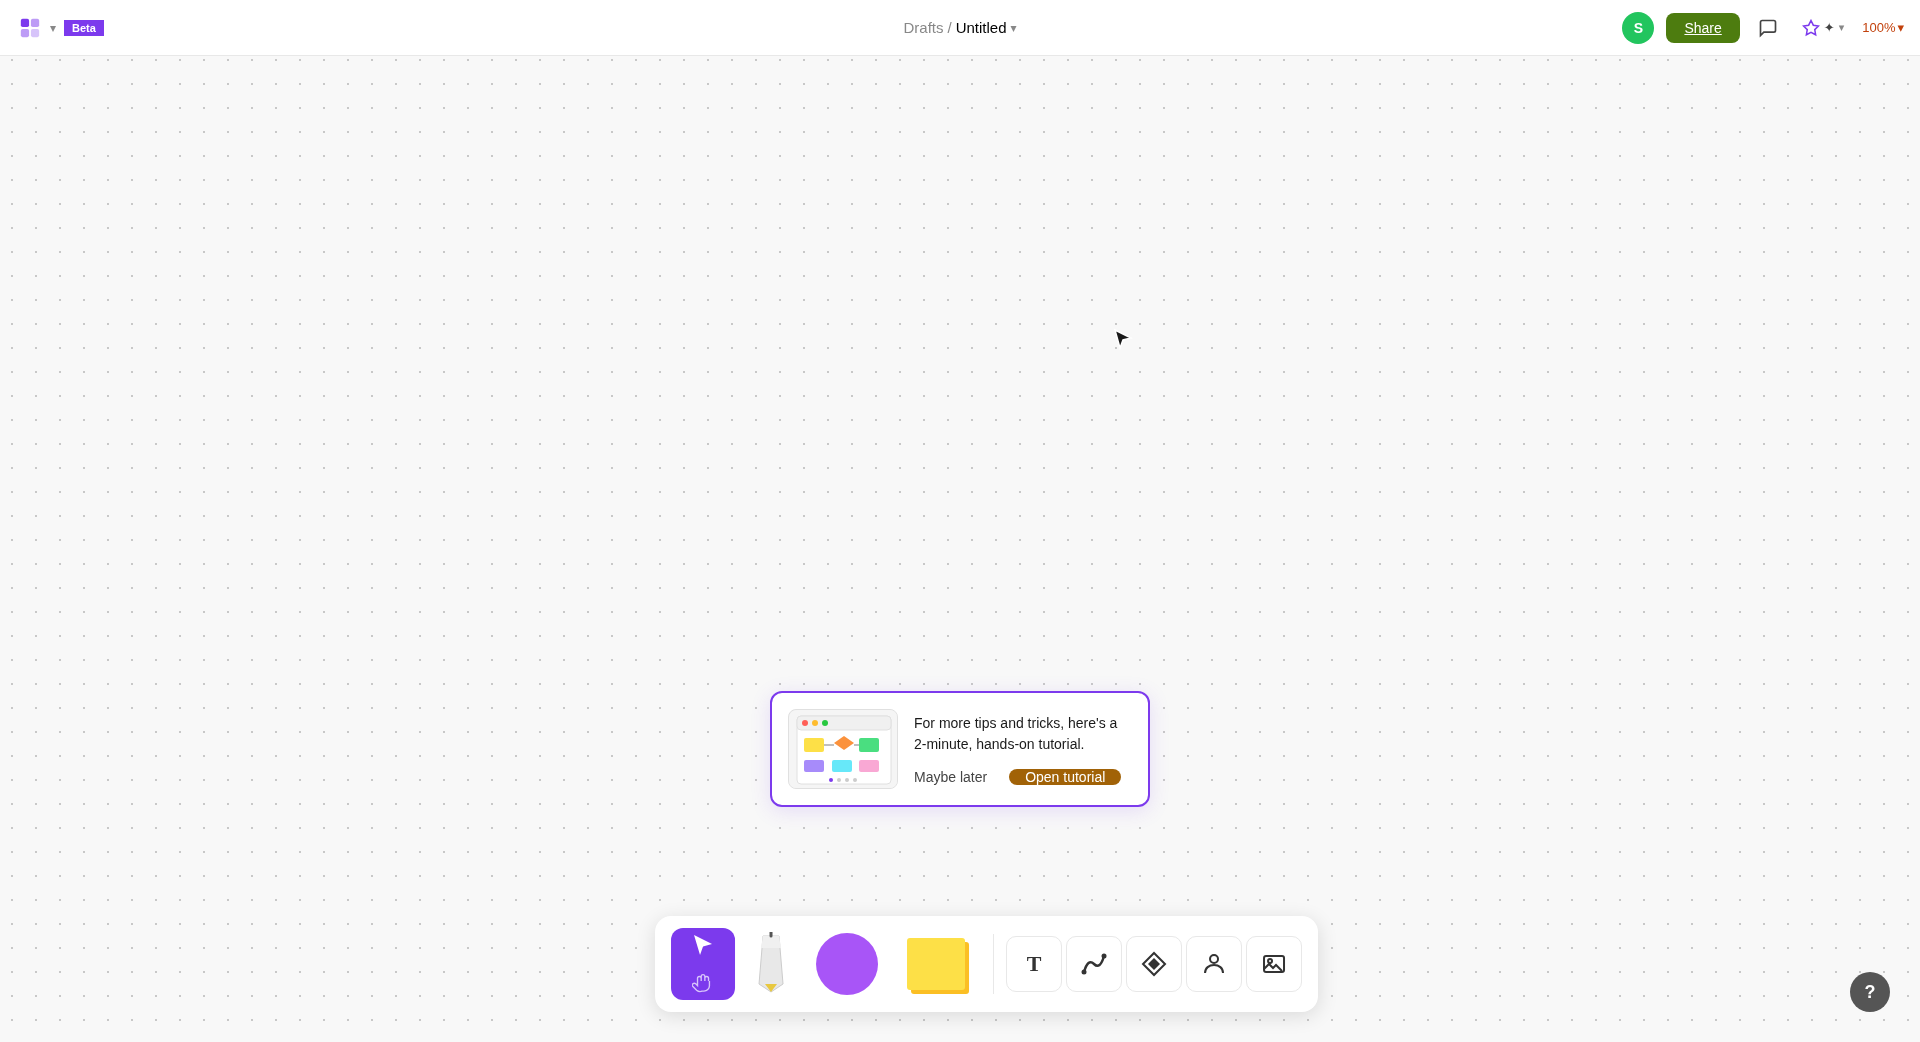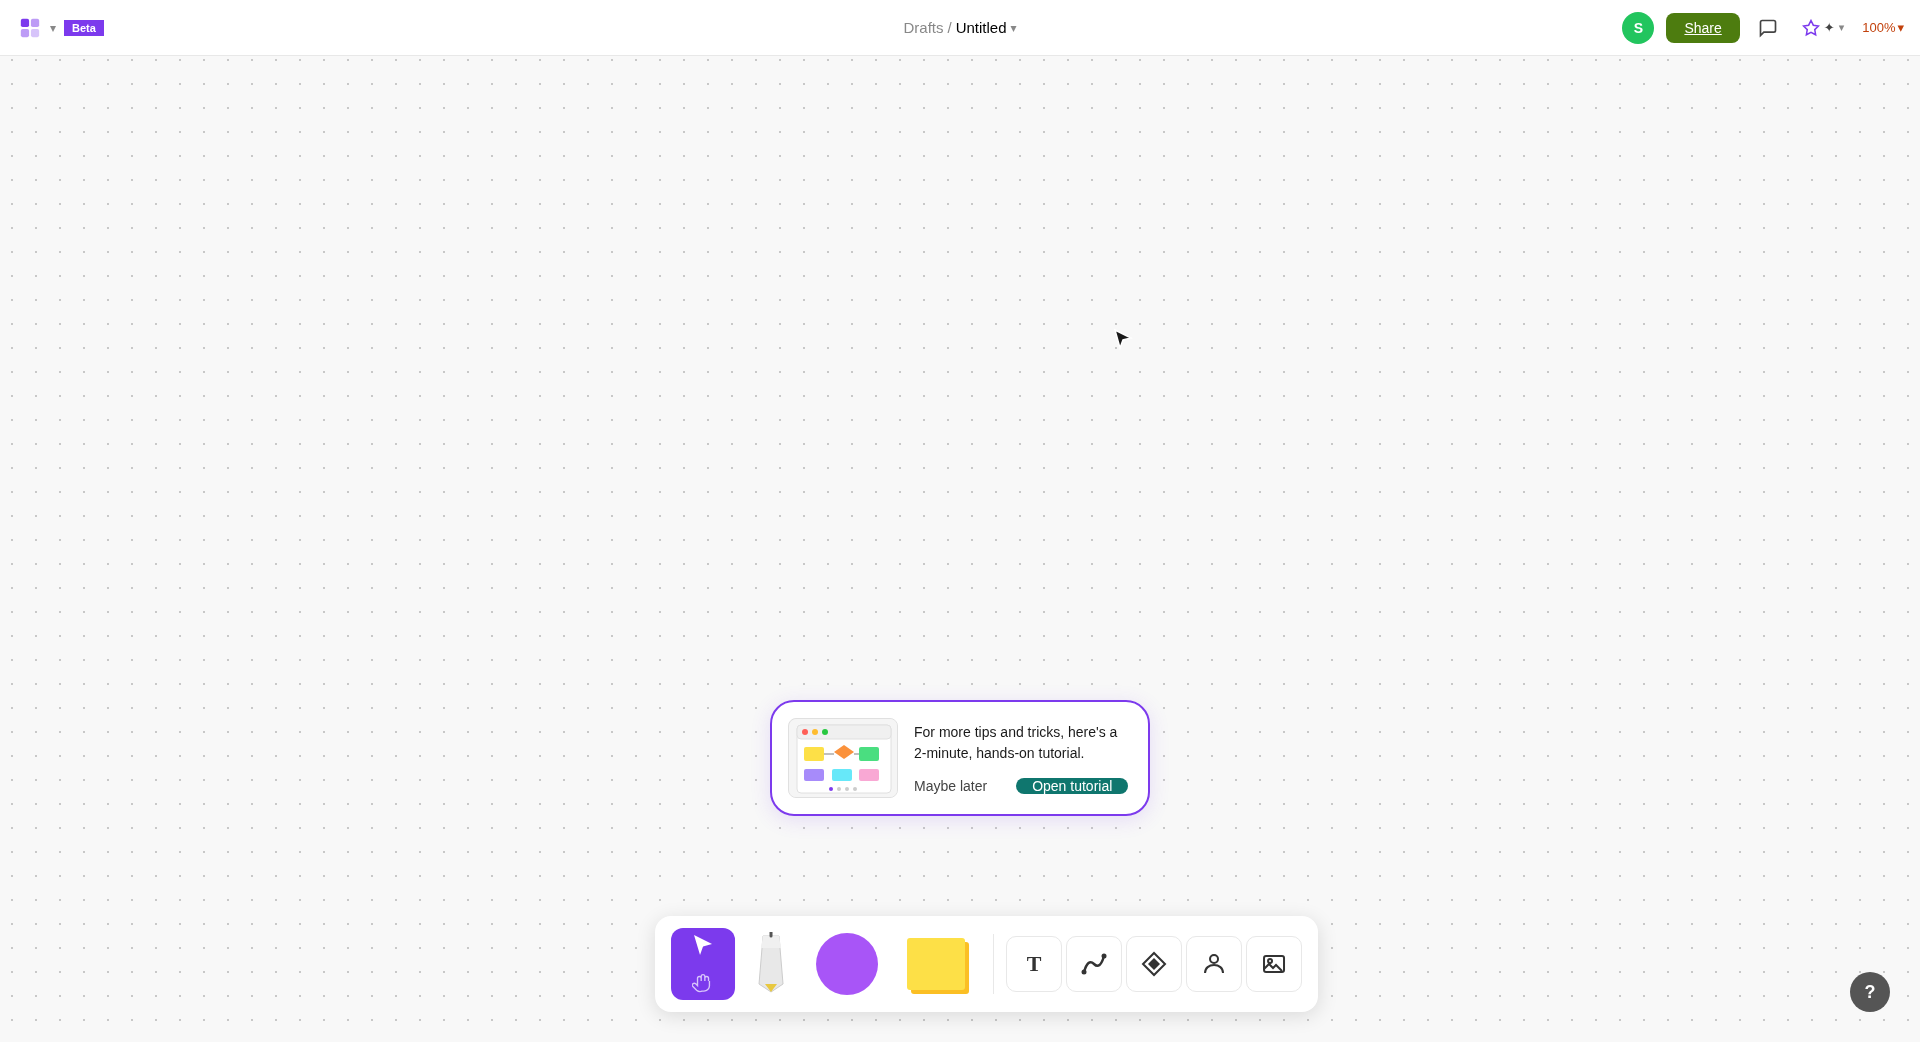--- a/index.html
+++ b/index.html
@@ -168,26 +168,26 @@
       color: #c2410c;
       cursor: pointer;
       display: flex;
       align-items: center;
       gap: 2px;
     }
 
     
     .tutorial-popup {
       position: absolute;
-      bottom: 226px;
+      bottom: 235px;
       left: 50%;
       transform: translateX(-50%);
       background: white;
       border: 2px solid #7c3aed;
-      border-radius: 24px;
+      border-radius: 12px;
       padding: 16px;
       display: flex;
       align-items: center;
       gap: 16px;
       width: 380px;
       z-index: 200;
       box-shadow: 0 4px 20px rgba(124, 58, 237, 0.15);
     }
 
     .tutorial-thumbnail {
@@ -208,34 +208,34 @@
     .tutorial-text {
       font-size: 14px;
       color: #1a1a1a;
       line-height: 1.5;
       margin-bottom: 14px;
     }
 
     .tutorial-actions {
       display: flex;
       align-items: center;
-      gap: 29px;
+      gap: 22px;
     }
 
     .maybe-later-btn {
       background: none;
       border: none;
       color: #444;
       font-size: 14px;
       cursor: pointer;
       font-weight: 400;
     }
 
     .open-tutorial-btn {
-      background: #0f766e;
+      background: #a16207;
       color: white;
       border: none;
       border-radius: 8px;
       padding: 0 16px;
       font-size: 14px;
       font-weight: 500;
       cursor: pointer;
     }
 
     

